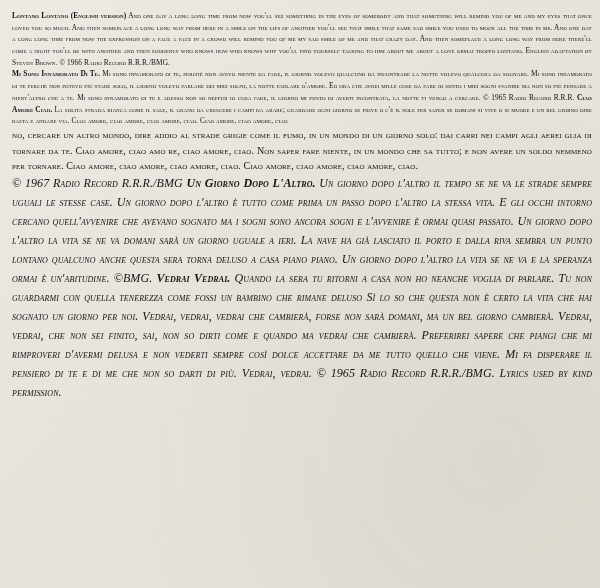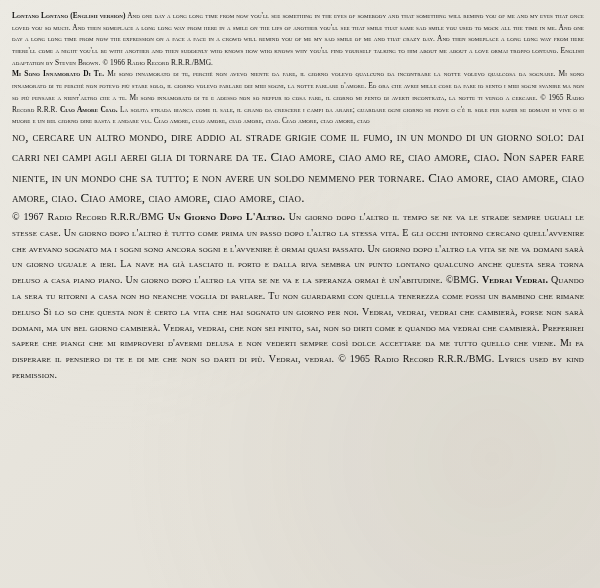--- a/index.html
+++ b/index.html
@@ -13,21 +13,21 @@
     font-family: "Liberation Serif", serif;
     color: #1a1a1a;
     overflow: hidden;
   }
   .page {
     position: relative;
     width: 600px;
     height: 588px;
     background: linear-gradient(135deg,#eceae3 0%,#e7e4dc 40%,#e4e0d7 100%);
     box-sizing: border-box;
-    padding: 10px 16px 8px 12px;
+    padding: 10px 8px 8px 12px;
   }
   .liner {
     font-size: 7.4px;
     line-height: 1.58;
     text-align: justify;
     font-variant: small-caps;
     letter-spacing: 0.08px;
     color: #141414;
   }
   .liner p {
@@ -41,33 +41,34 @@
   .credit {
     font-variant: small-caps;
   }
   .cols {
     display: flex;
     gap: 14px;
     margin-top: 0;
   }
   .col {
     flex: 1 1 50%;
-    font-size: 13px;
+    font-size: 10px;
     line-height: 1.58;
     text-align: justify;
     font-variant: small-caps;
     letter-spacing: 0.08px;
   }
   .tail {
-    font-size: 10px;
+    font-size: 12px;
     line-height: 1.58;
     text-align: justify;
     font-variant: small-caps;
     letter-spacing: 0.08px;
     margin-top: 0;
+    font-style: italic;
   }
   .grain {
     position: absolute;
     inset: 0;
     pointer-events: none;
     background:
       radial-gradient(circle at 18% 22%, rgba(255,255,255,0.22), rgba(255,255,255,0) 45%),
       radial-gradient(circle at 82% 78%, rgba(120,110,95,0.10), rgba(255,255,255,0) 55%);
     mix-blend-mode: multiply;
     opacity: 0.7;

